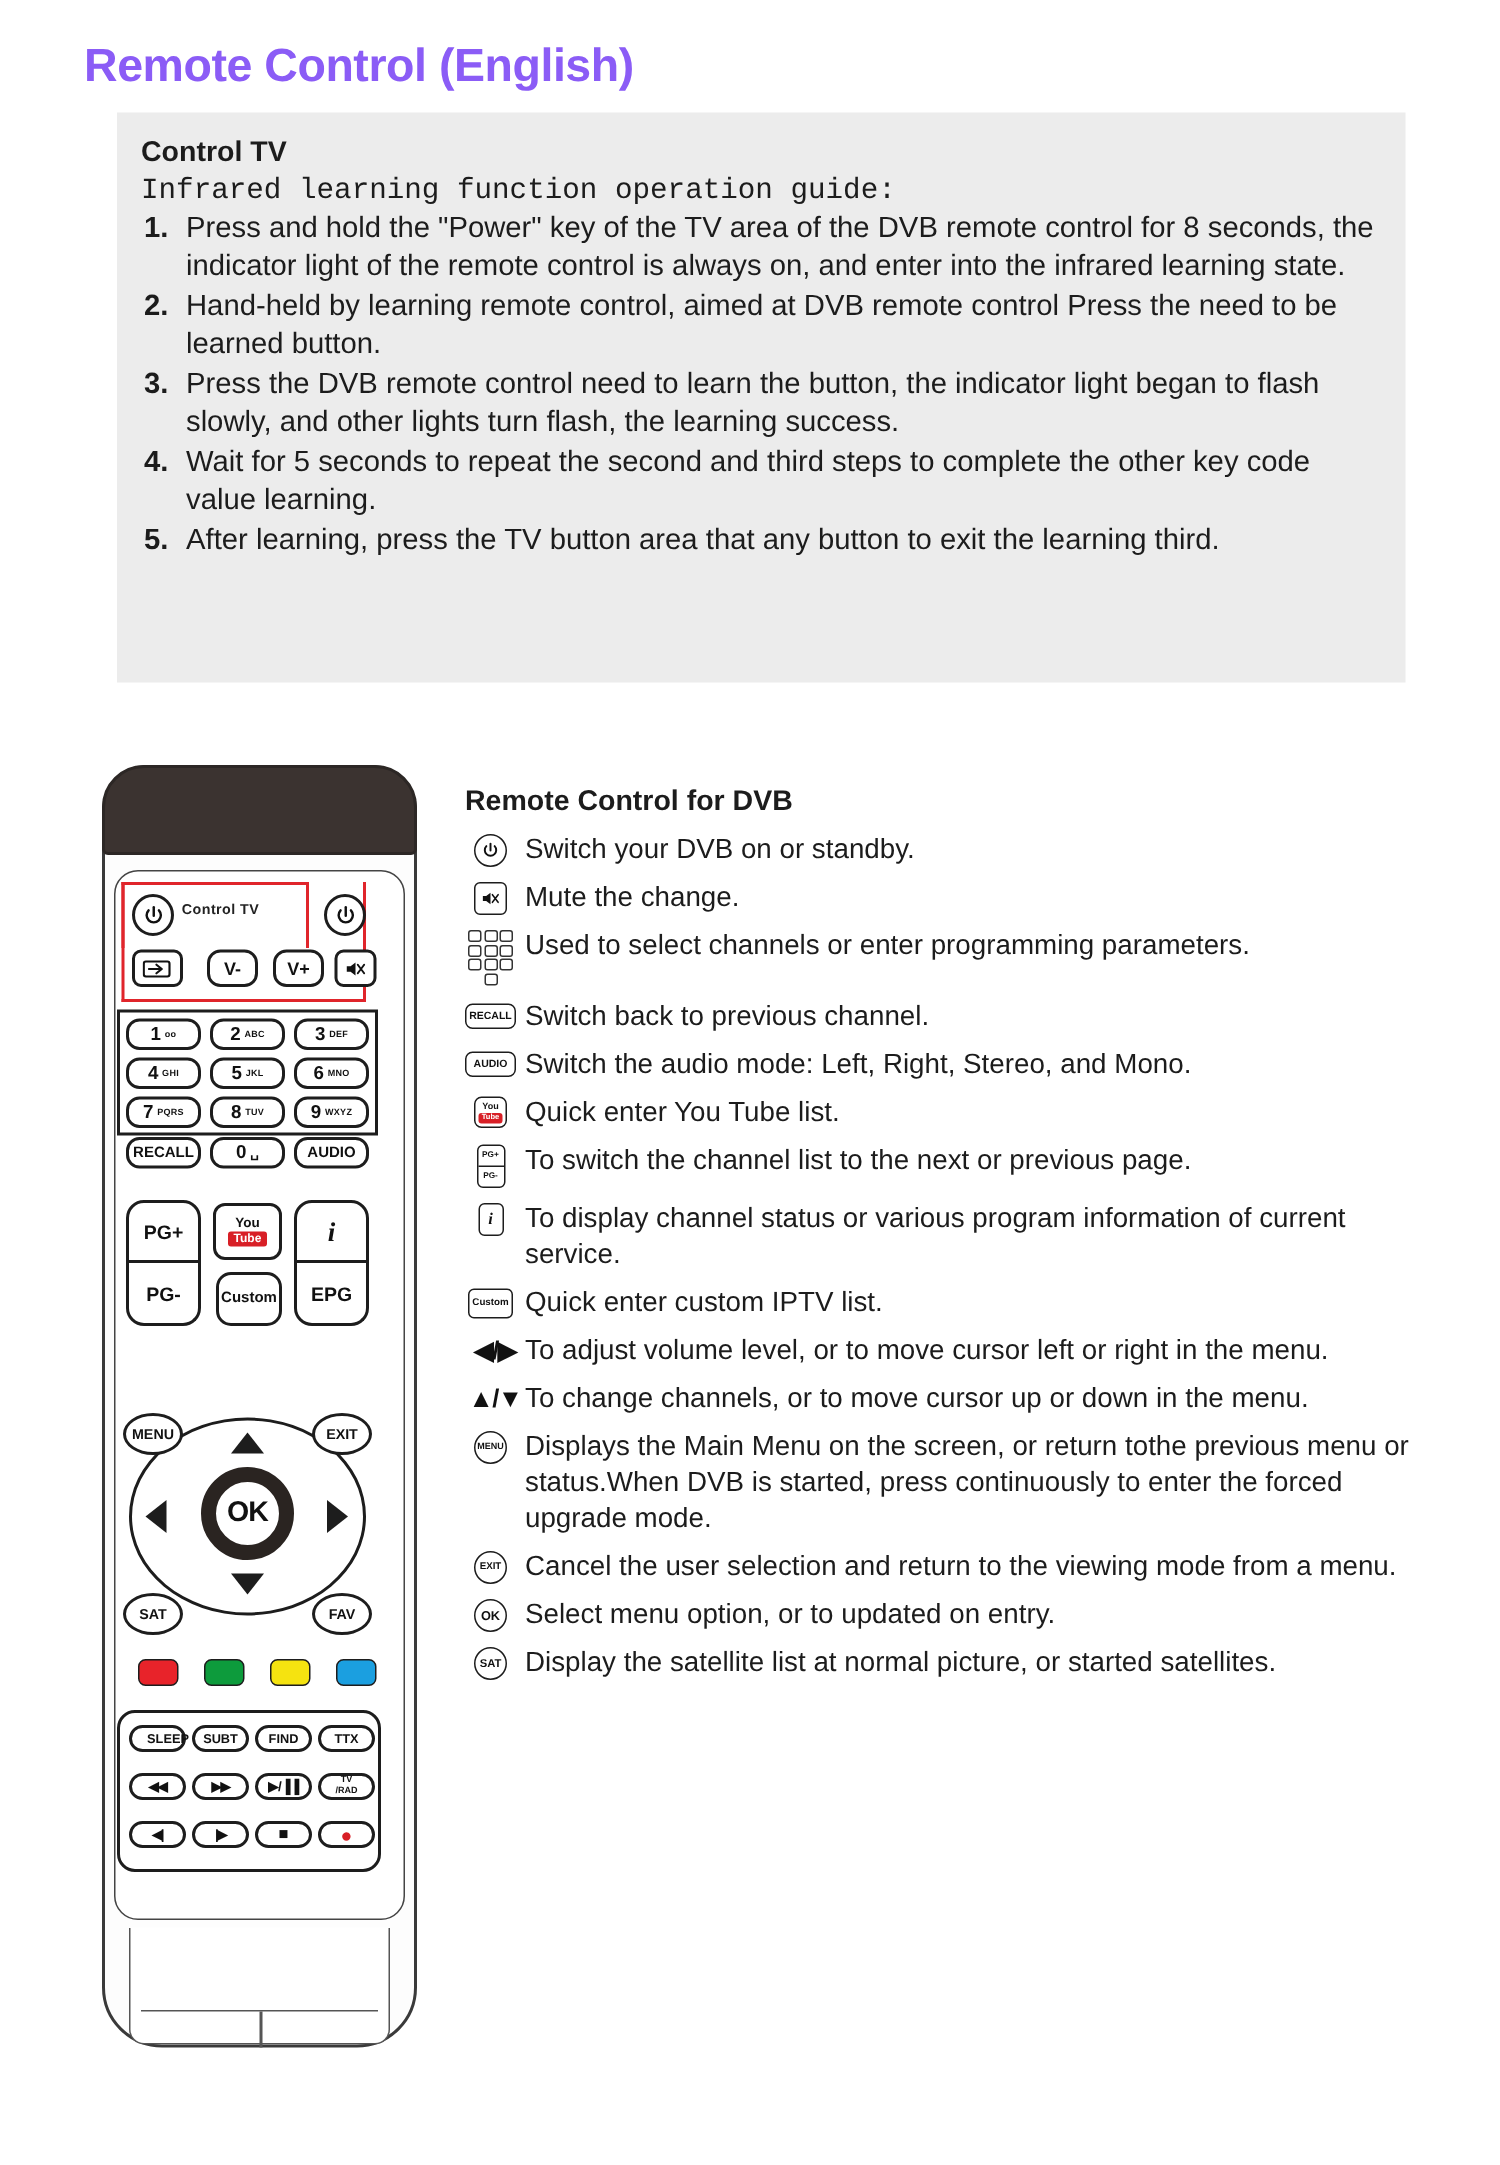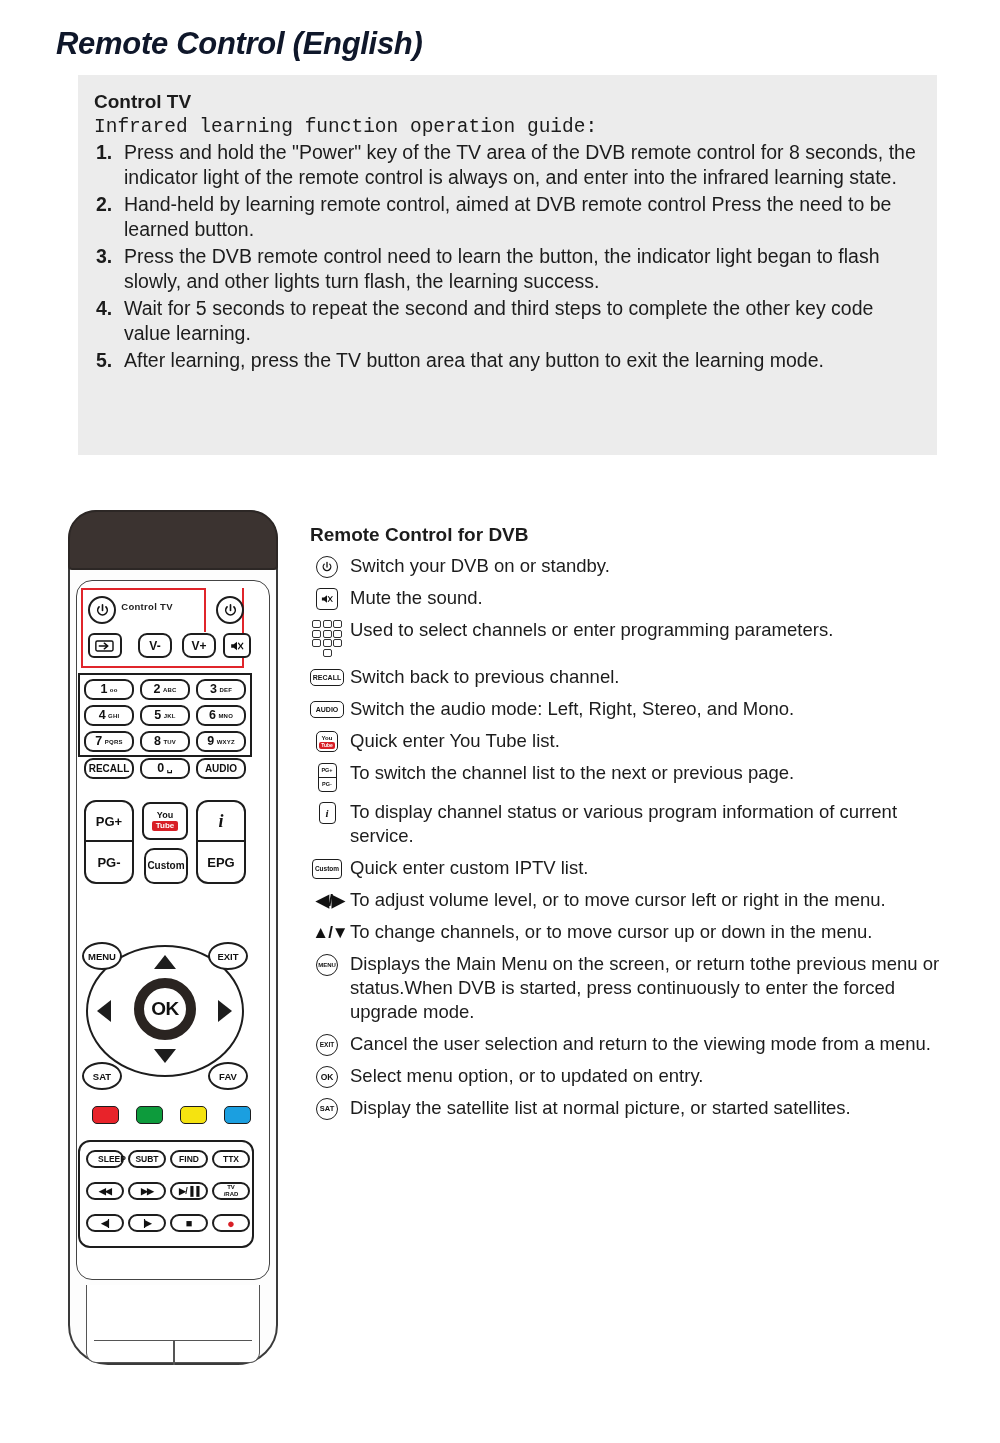--- a/index.html
+++ b/index.html
@@ -8,22 +8,21 @@
     background:#ffffff;
     font-family:"Liberation Sans", sans-serif;
     color:#1a1a1a;
     position:relative;
     overflow:hidden;
   }
   
   .page-title{
     position:absolute;left:56px;top:26px;
     font-size:31px;font-weight:bold;letter-spacing:-0.3px;
-    color:#0f172a;
-    font-style:italic;
+    color:#8b5cf6;
   }
   
   .instr-panel{
     position:absolute;left:78px;top:75px;width:859px;height:380px;
     background:#ececec;
     box-sizing:border-box;
     padding:16px 18px 0 16px;
   }
   .instr-head{font-size:19px;font-weight:bold;margin:0 0 3px 0;color:#1c1c1c;}
   .instr-sub{font-size:19.5px;margin:0 0 2px 0;color:#1c1c1c;font-family:Liberation Mono, monospace;}
@@ -172,21 +171,21 @@
 <div class="page-title">Remote Control (English)</div>
 
 <div class="instr-panel">
   <div class="instr-head">Control TV</div>
   <div class="instr-sub">Infrared learning function operation guide:</div>
   <ol class="steps">
     <li><span class="num">1.</span><span>Press and hold the "Power" key of the TV area of the DVB remote control for 8 seconds, the indicator light of the remote control is always on, and enter into the infrared learning state.</span></li>
     <li><span class="num">2.</span><span>Hand-held by learning remote control, aimed at DVB remote control Press the need to be learned button.</span></li>
     <li><span class="num">3.</span><span>Press the DVB remote control need to learn the button, the indicator light began to flash slowly, and other lights turn flash, the learning success.</span></li>
     <li><span class="num">4.</span><span>Wait for 5 seconds to repeat the second and third steps to complete the other key code value learning.</span></li>
-    <li><span class="num">5.</span><span>After learning, press the TV button area that any button to exit the learning mode.</span></li>
+    <li><span class="num">5.</span><span>After learning, press the TV button area that any button to exit the learning third.</span></li>
   </ol>
 </div>
 
 <div class="remote-wrap">
   <div class="remote-body"></div>
   <div class="remote-top"></div>
   <div class="panel-face"></div>
   <div class="base-plate"></div>
   <div class="base-seam"></div>
 
@@ -332,21 +331,21 @@
 
   <div class="lrow">
     <div class="lico">
       <div class="ic-box" style="width:22px;height:22px;">
         <svg width="14" height="12" viewBox="0 0 22 18">
             <path d="M3 6.5h3.5L11 3v12L6.5 11.5H3z" fill="#111"></path>
             <path d="M13 5l6 8M19 5l-6 8" stroke="#111" stroke-width="1.6" stroke-linecap="round"></path>
           </svg>
       </div>
     </div>
-    <div class="ltext">Mute the sound.</div>
+    <div class="ltext">Mute the change.</div>
   </div>
 
   <div class="lrow">
     <div class="lico" style="align-items:flex-start;">
       <div class="ic-keypad">
         <i></i>
           <i></i>
           <i></i>
         <i></i>
           <i></i>

